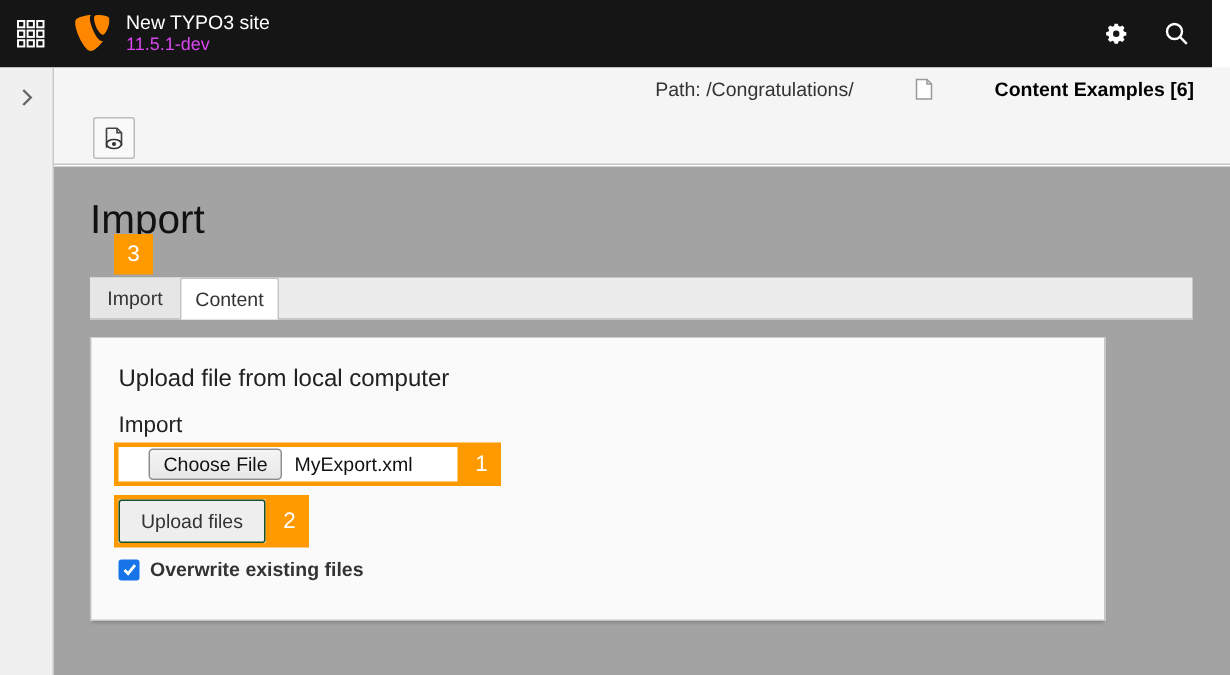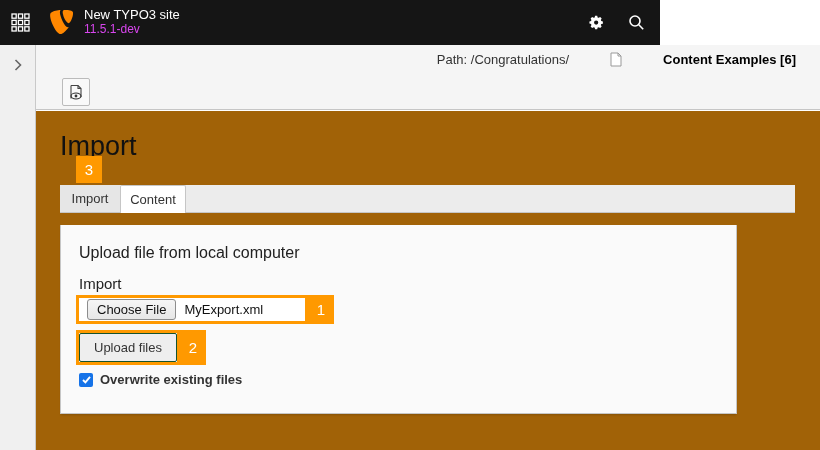--- a/index.html
+++ b/index.html
@@ -1,20 +1,20 @@
 <!DOCTYPE html>
 <html><head>
 <meta charset="utf-8">
 <style>
   * { margin:0; padding:0; box-sizing:border-box; }
   html,body { width:820px; height:450px; overflow:hidden; background:#fff;
               font-family:"Liberation Sans", sans-serif; }
 
   
-  .topbar { position:absolute; left:0; top:0; width:660px; height:45px;
+  .topbar { position:absolute; left:0; top:0; width:808px; height:45px;
             background:#151515; display:flex; align-items:center; }
   .menu-toggle { width:40px; height:45px; display:flex; align-items:center;
                  justify-content:center; cursor:pointer; }
   .brand { display:flex; align-items:center; margin-left:10px; }
   .brand-logo { width:23px; height:25px; }
   .brand-text { margin-left:11px; line-height:1.15; }
   .brand-title { color:#ffffff; font-size:13px; }
   .brand-version { color:#d946ef; font-size:12px; }
   .topbar-right { margin-left:auto; display:flex; align-items:center; padding-right:4px; }
   .topbar-btn { width:40px; height:45px; display:flex; align-items:center;
@@ -32,21 +32,21 @@
   .breadcrumb { position:absolute; top:7px; right:24px; display:flex;
                 align-items:center; font-size:13px; color:#333;gap:36px; }
   .breadcrumb .doc-icon { margin:0 5px 0 5px; }
   .breadcrumb-page { font-weight:bold; color:#000; cursor:pointer; }
   .view-btn { position:absolute; left:26px; top:33px; width:28px; height:28px;
               background:#f9f9f9; border:1px solid #bbb; border-radius:2px;
               display:flex; align-items:center; justify-content:center; cursor:pointer; }
 
   
   .content { position:absolute; left:36px; top:111px; width:784px; height:339px;
-             background:#a16207; }
+             background:#a3a3a3; }
   .page-h1 { position:absolute; left:24px; top:20px; font-size:27px;
              font-weight:500; color:#111; }
 
   
   .marker { position:absolute; width:26px; height:27px; background:#f90;
             color:#fff; font-size:15px; display:flex; align-items:center;
             justify-content:center; z-index:5; }
   .marker-3 { left:40px; top:45px; }
 
   
@@ -65,21 +65,21 @@
   .panel { position:absolute; left:24px; top:114px; width:677px; height:189px;
            background:#fafafa; border:1px solid #c6c6c6; border-top:none;
            box-shadow:0 2px 2px -1px rgba(0,0,0,0.18); }
   .panel-heading { position:absolute; left:18px; top:19px; font-size:16px;
                    color:#212121; }
   .browse-label { position:absolute; left:18px; top:50px; font-size:15px; color:#222; }
 
   
   .file-row { position:absolute; left:15px; top:70px; display:flex; }
   .file-outline { width:232px; height:29px; border:3px solid #f90; background:#fff;
-                  display:flex; align-items:center; padding-left:8px; cursor:pointer; }
+                  display:flex; align-items:center; padding-left:20px; cursor:pointer; }
   .choose-btn { font-size:13px; color:#111; background:linear-gradient(#f5f5f5,#e7e7e7);
                 border:1px solid #8d8d8d; border-radius:3px; padding:2px 9px;
                 height:21px; display:flex; align-items:center; cursor:pointer; }
   .file-name { font-size:13px; color:#111; margin-left:8px; }
   .marker-attached { position:static; width:26px; height:29px; }
 
   
   .upload-row { position:absolute; left:15px; top:105px; display:flex; }
   .upload-outline { border:3px solid #f90; background:#fafafa; display:flex; }
   .upload-btn { font-size:13px; color:#333; background:#eee;

